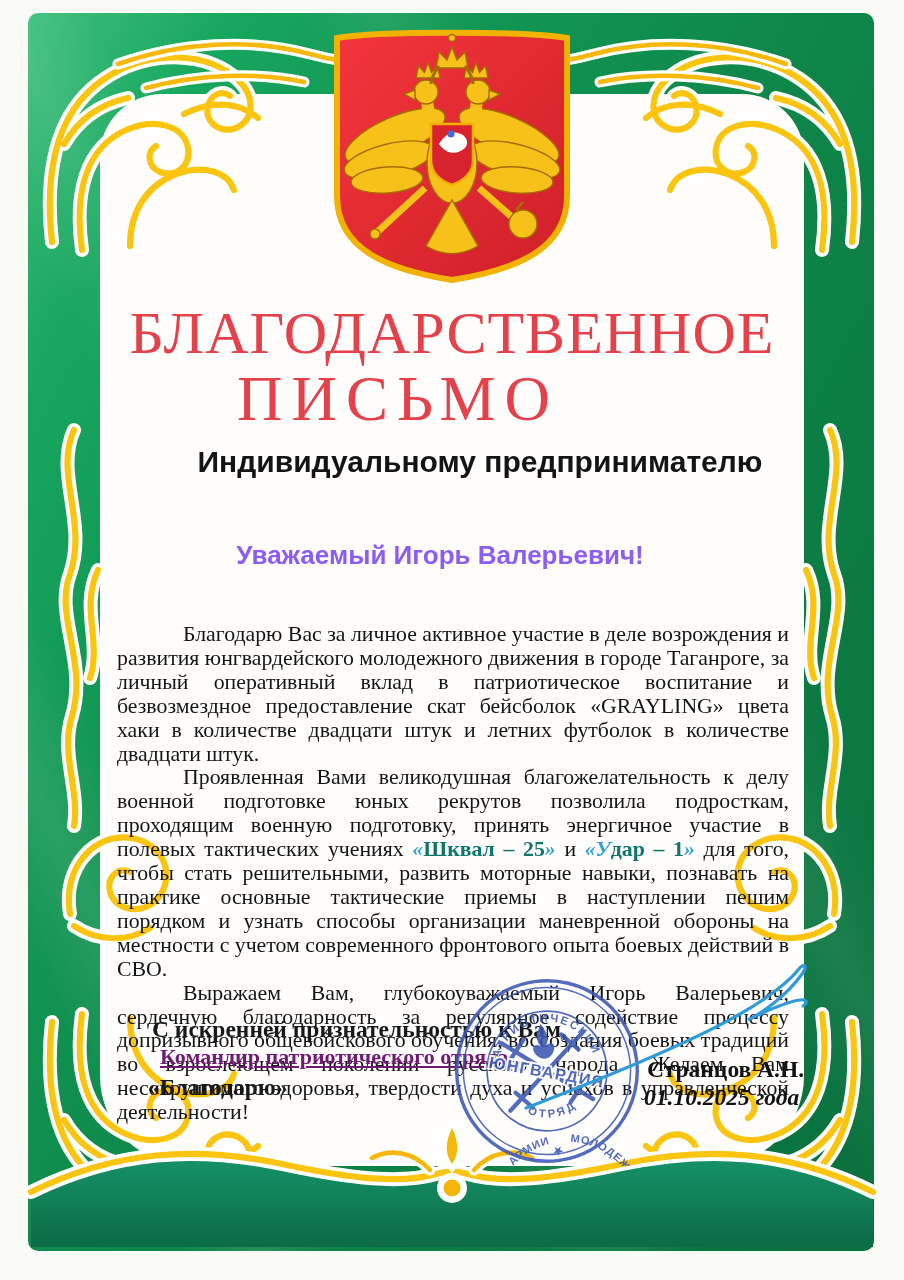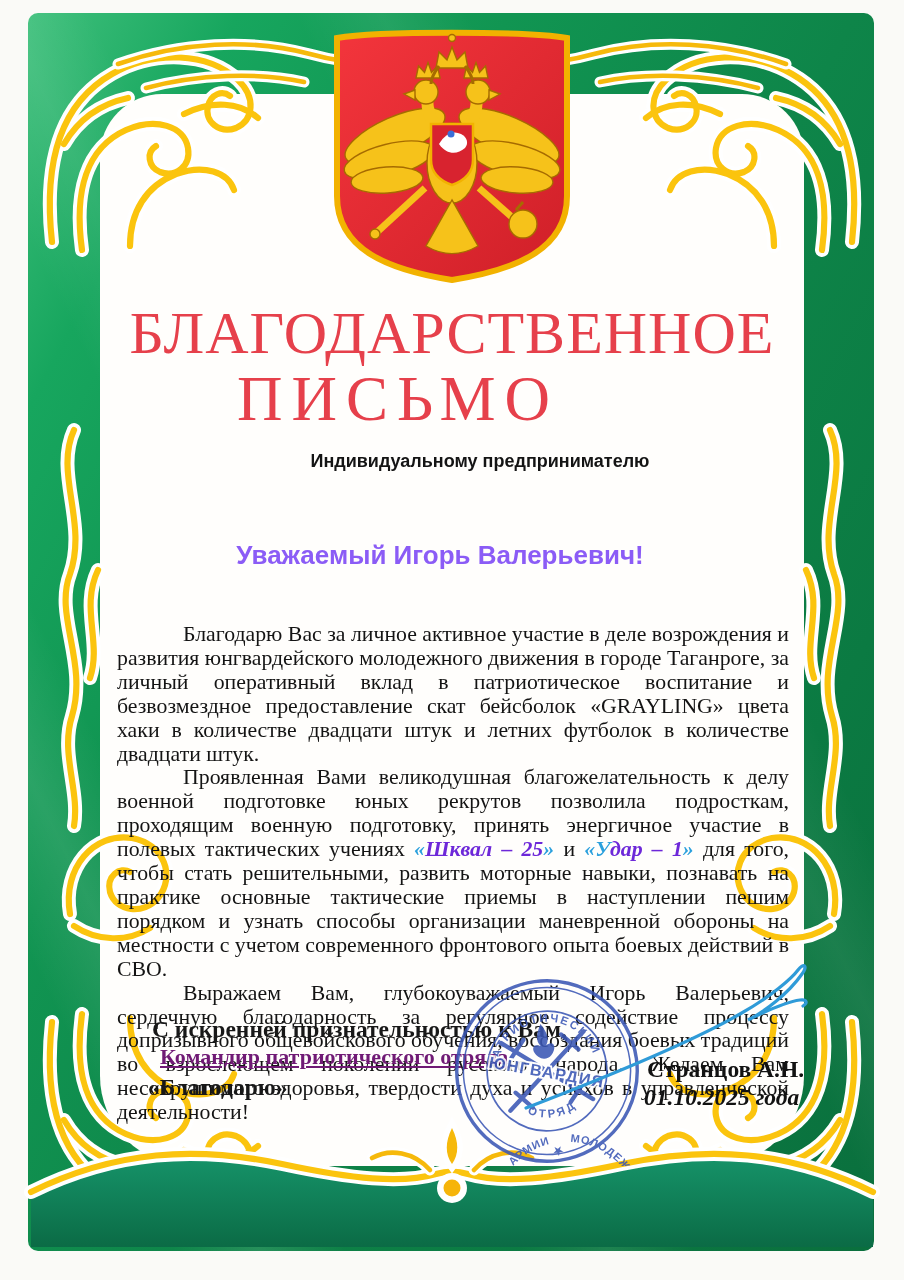--- a/index.html
+++ b/index.html
@@ -21,30 +21,30 @@
   .ogt { stroke:#f6b90b; stroke-width:4.6; fill:none; stroke-linecap:round; }
 
   .coat { position:absolute; left:327px; top:28px; width:250px; height:258px; z-index:4; }
 
   .t1 { position:absolute; left:0; top:300px; width:904px; text-align:center; z-index:3;
         color:#e6404b; font-size:60px; letter-spacing:1px; line-height:66px; }
   .t2 { position:absolute; left:0; top:364px; width:796px; text-align:center; z-index:3;
         color:#e6404b; font-size:63px; letter-spacing:9px; line-height:70px; }
 
   .addr { position:absolute; left:130px; top:446px; width:700px; text-align:center; z-index:3;
-          font-family:"Liberation Sans",sans-serif; font-weight:bold; font-size:18px; line-height:31px; color:#141414; }
+          font-family:"Liberation Sans",sans-serif; font-weight:bold; font-size:30px; line-height:31px; color:#141414; }
 
   .salut { position:absolute; left:90px; top:540px; width:700px; text-align:center; z-index:3;
            font-family:"Liberation Sans",sans-serif; font-weight:bold; font-size:26px; color:#8b5cf6; }
 
   .bodytxt { position:absolute; left:117px; top:578px; width:672px; z-index:3;
              font-size:21.8px; line-height:23.9px; color:#141414; text-align:justify;margin-top:45px; }
   .bodytxt p { text-indent:66px; }
   .q  { color:#2ba0dd; font-weight:bold; font-style:italic; }
-  .ex { color:#6d28d9; font-weight:bold; font-style:italic; }
+  .ex { color:#0f766e; font-weight:bold; }
 
   .closing { position:absolute; left:152px; top:1016px; z-index:3; font-weight:bold; font-size:23.5px; color:#181818; }
   .role1   { position:absolute; left:160px; top:1044px; z-index:3; font-weight:bold; font-size:22px; color:#701a75;text-decoration:underline; }
   .role2   { position:absolute; left:148px; top:1074px; z-index:3; font-weight:bold; font-size:23.5px; color:#181818; }
 
   .signname { position:absolute; left:647px; top:1056px; z-index:5; font-weight:bold; font-size:23.5px; color:#121212; }
   .signdate { position:absolute; left:644px; top:1084px; z-index:5; font-weight:bold; font-size:23.5px; color:#121212;font-style:italic; }
 
   .stamp { position:absolute; left:452px; top:976px; width:190px; height:190px; z-index:5; opacity:.88; }
   .sc  { fill:none; stroke:#3b57b5; }

